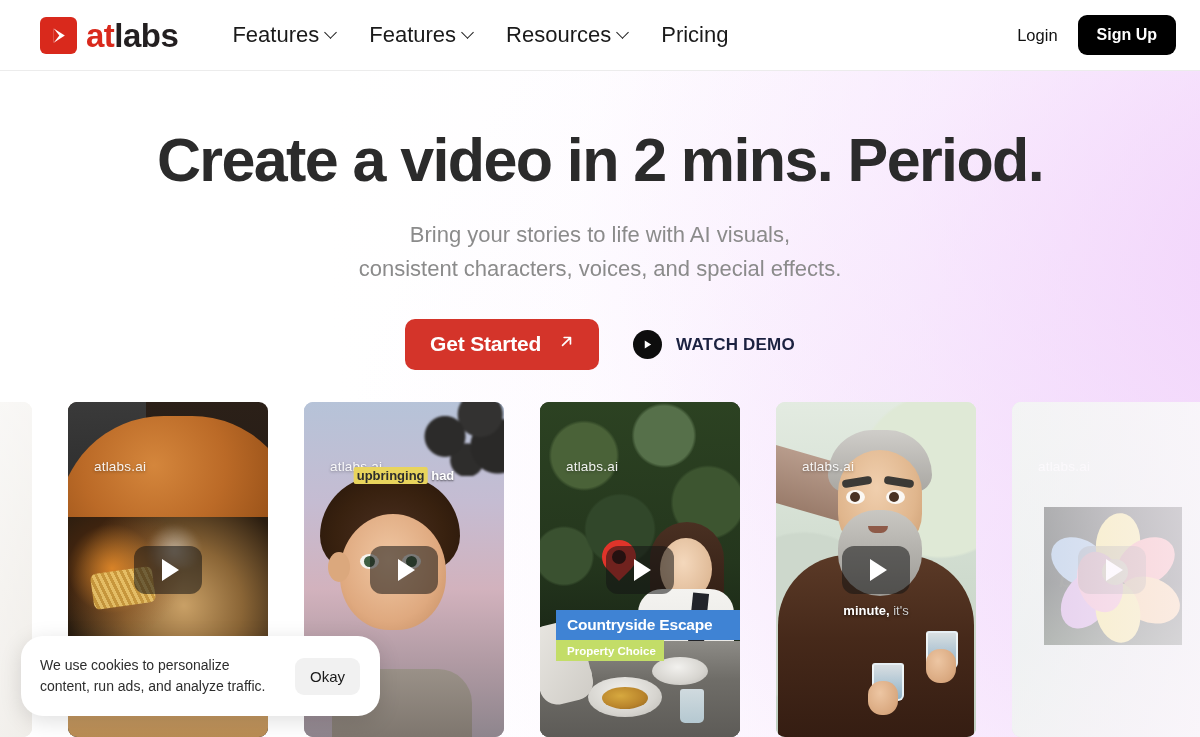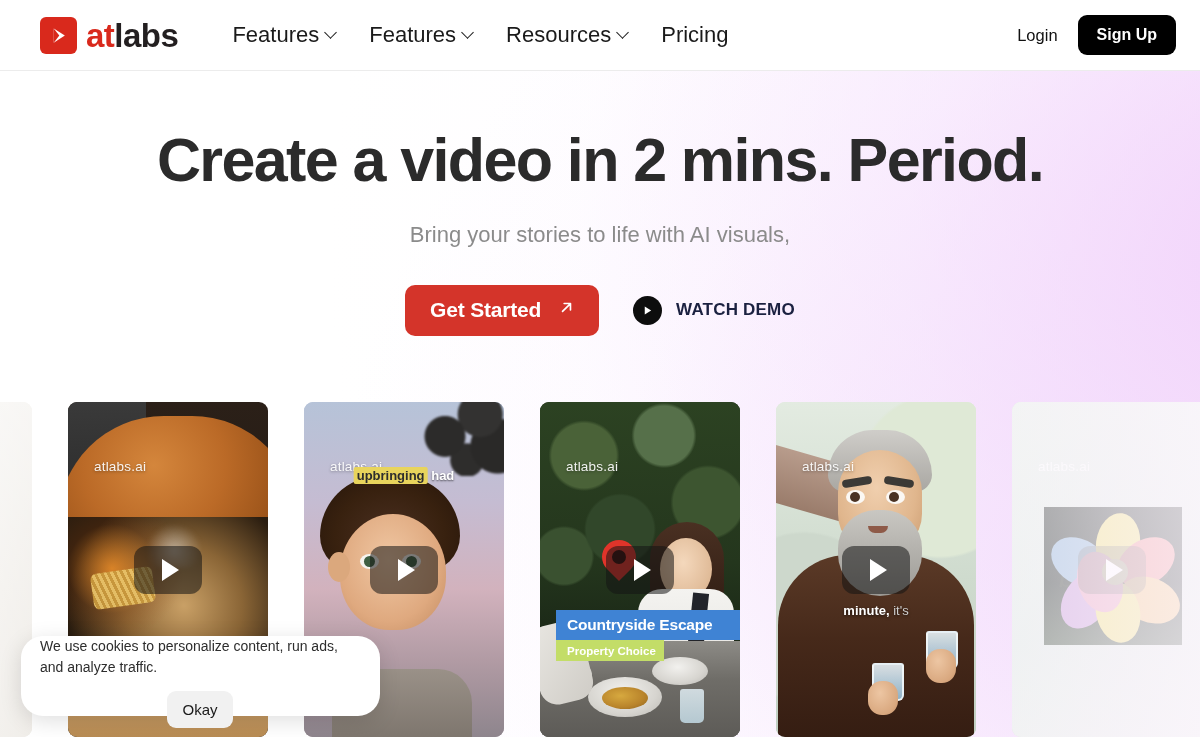--- a/index.html
+++ b/index.html
@@ -560,21 +560,20 @@
     width: 359px;
     height: 80px;
     background: #ffffff;
     border-radius: 22px;
     box-shadow: 0 5px 22px rgba(0,0,0,0.13);
     display: flex;
     align-items: center;
     padding: 0 20px 0 19px;
     gap: 12px;
     z-index: 30;
-    flex-direction: column;
   }
   .cookie-text {
     font-size: 14px;
     line-height: 1.52;
     color: #2d2d2d;
     flex: 1;
   }
   .okay-btn {
     background: #f1f1f1;
     border: none;
@@ -627,20 +626,21 @@
     <div class="header-right">
       <span class="login-link">Login</span>
       <button class="signup-btn">Sign Up</button>
     </div>
   </div>
 
   <div class="hero">
     <h1>Create a video in 2 mins. Period.</h1>
     <div class="hero-sub">
       <div>Bring your stories to life with AI visuals,</div>
+      <div>consistent characters, voices, and special effects.</div>
     </div>
 
     <div class="cta-row">
       <button class="get-started">
         <span>Get Started</span>
         <span class="arrow-ne">
           <svg width="19" height="19" viewBox="0 0 24 24" aria-hidden="true">
             <path d="M7 17 L17 7 M9 7 H17 V15" fill="none" stroke="#ffffff" stroke-width="2.1" stroke-linecap="round" stroke-linejoin="round"></path>
           </svg>
         </span>

